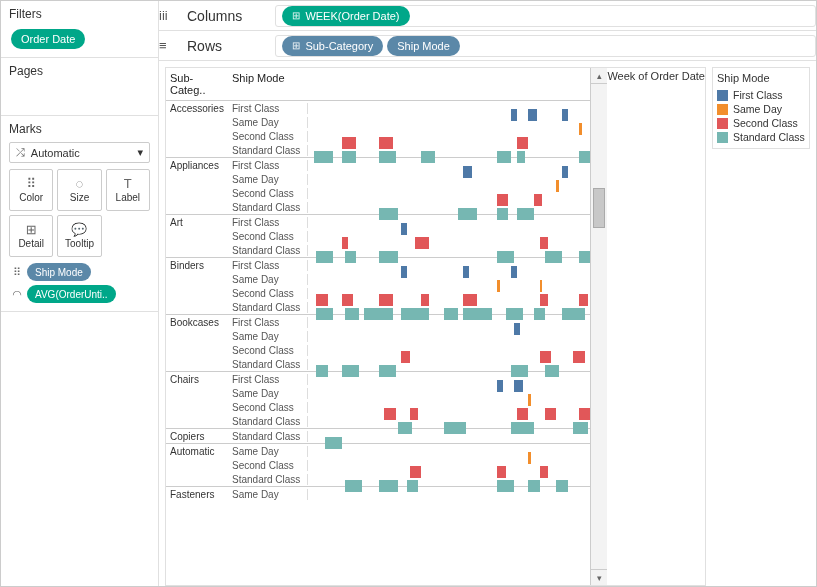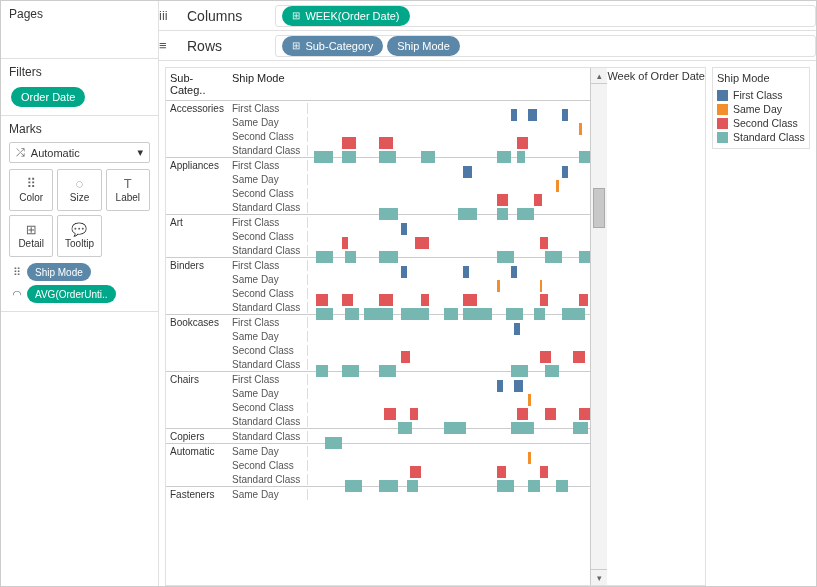--- a/index.html
+++ b/index.html
@@ -81,28 +81,28 @@
   .legend-title { font-size:11px; margin-bottom:4px;}
   .lg-item { display:flex; align-items:center; font-size:10.5px; padding:1px 0;}
   .lg-sw { width:11px; height:11px; margin-right:5px;}
 </style>
 </head>
 <body>
 
 <div class="outer">
 
   <div class="leftcol">
-    <div class="panel" style="height:58px">
-      <div class="panel-title">Pages</div>
-    </div>
     <div class="panel">
       <div class="panel-title">Filters</div>
       <span class="pill pill-green">
         <span>Order Date</span>
       </span>
+    </div>
+    <div class="panel" style="height:58px">
+      <div class="panel-title">Pages</div>
     </div>
     <div class="panel" style="flex:0 0 auto">
       <div class="panel-title">Marks</div>
       <div class="marks-auto">
         <span style="color:#666">⤮</span>
         <span style="flex:1; padding:0 6px">Automatic</span>
         <span>▾</span>
       </div>
       <div class="marks-grid">
         <div class="mbtn">

